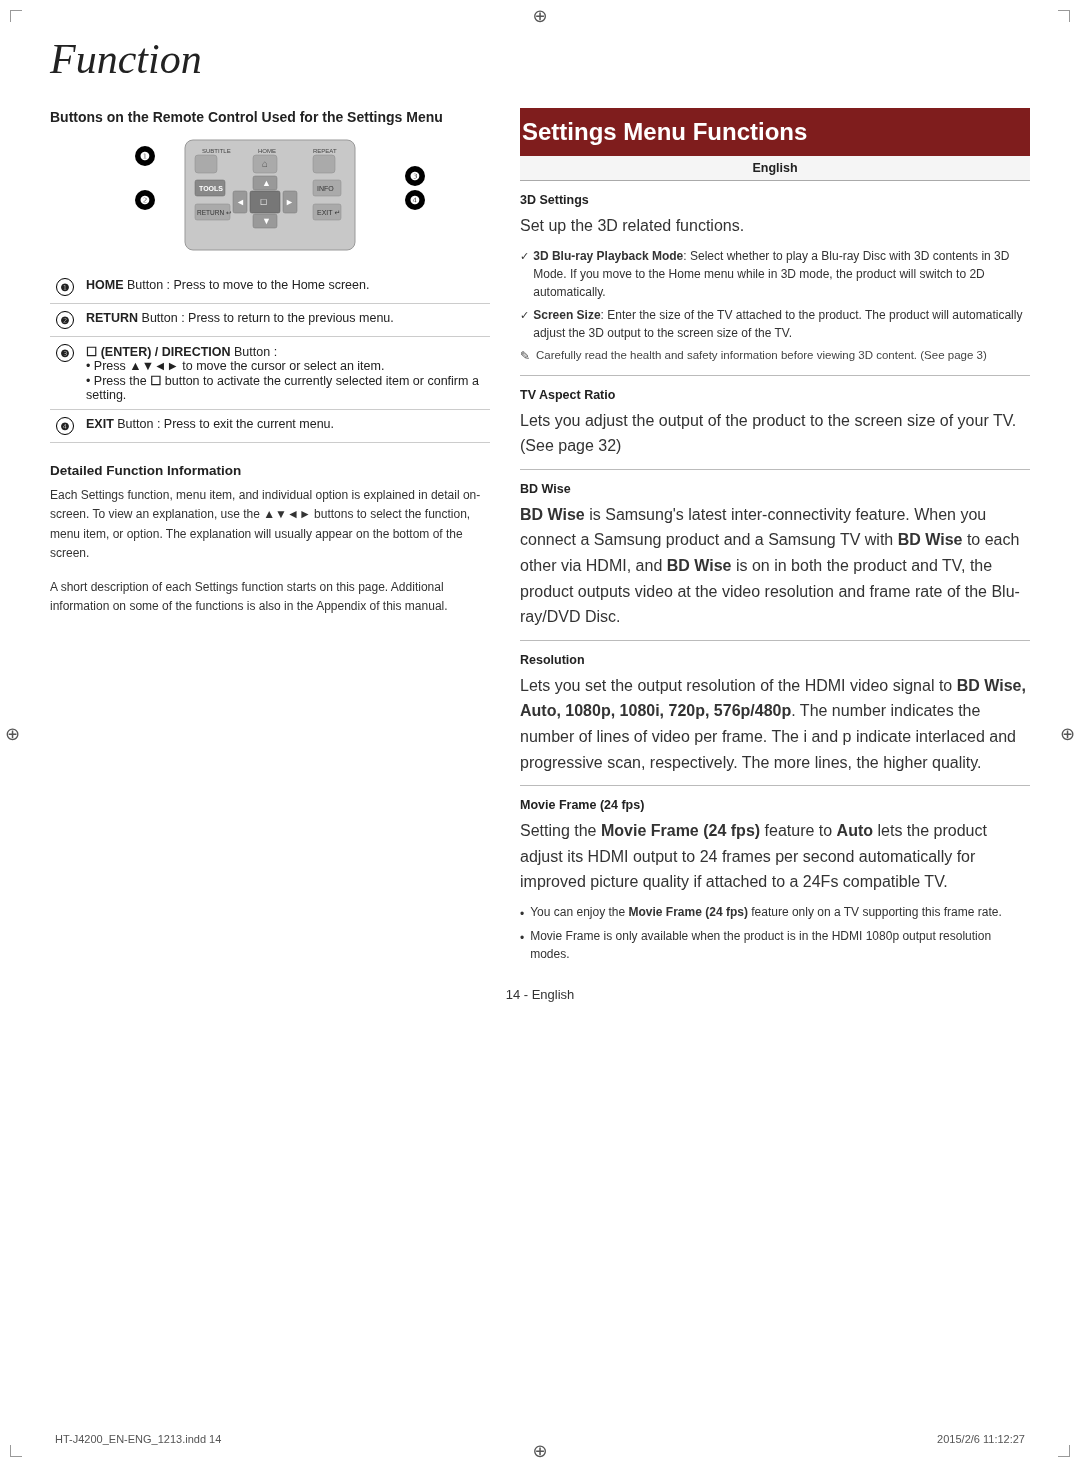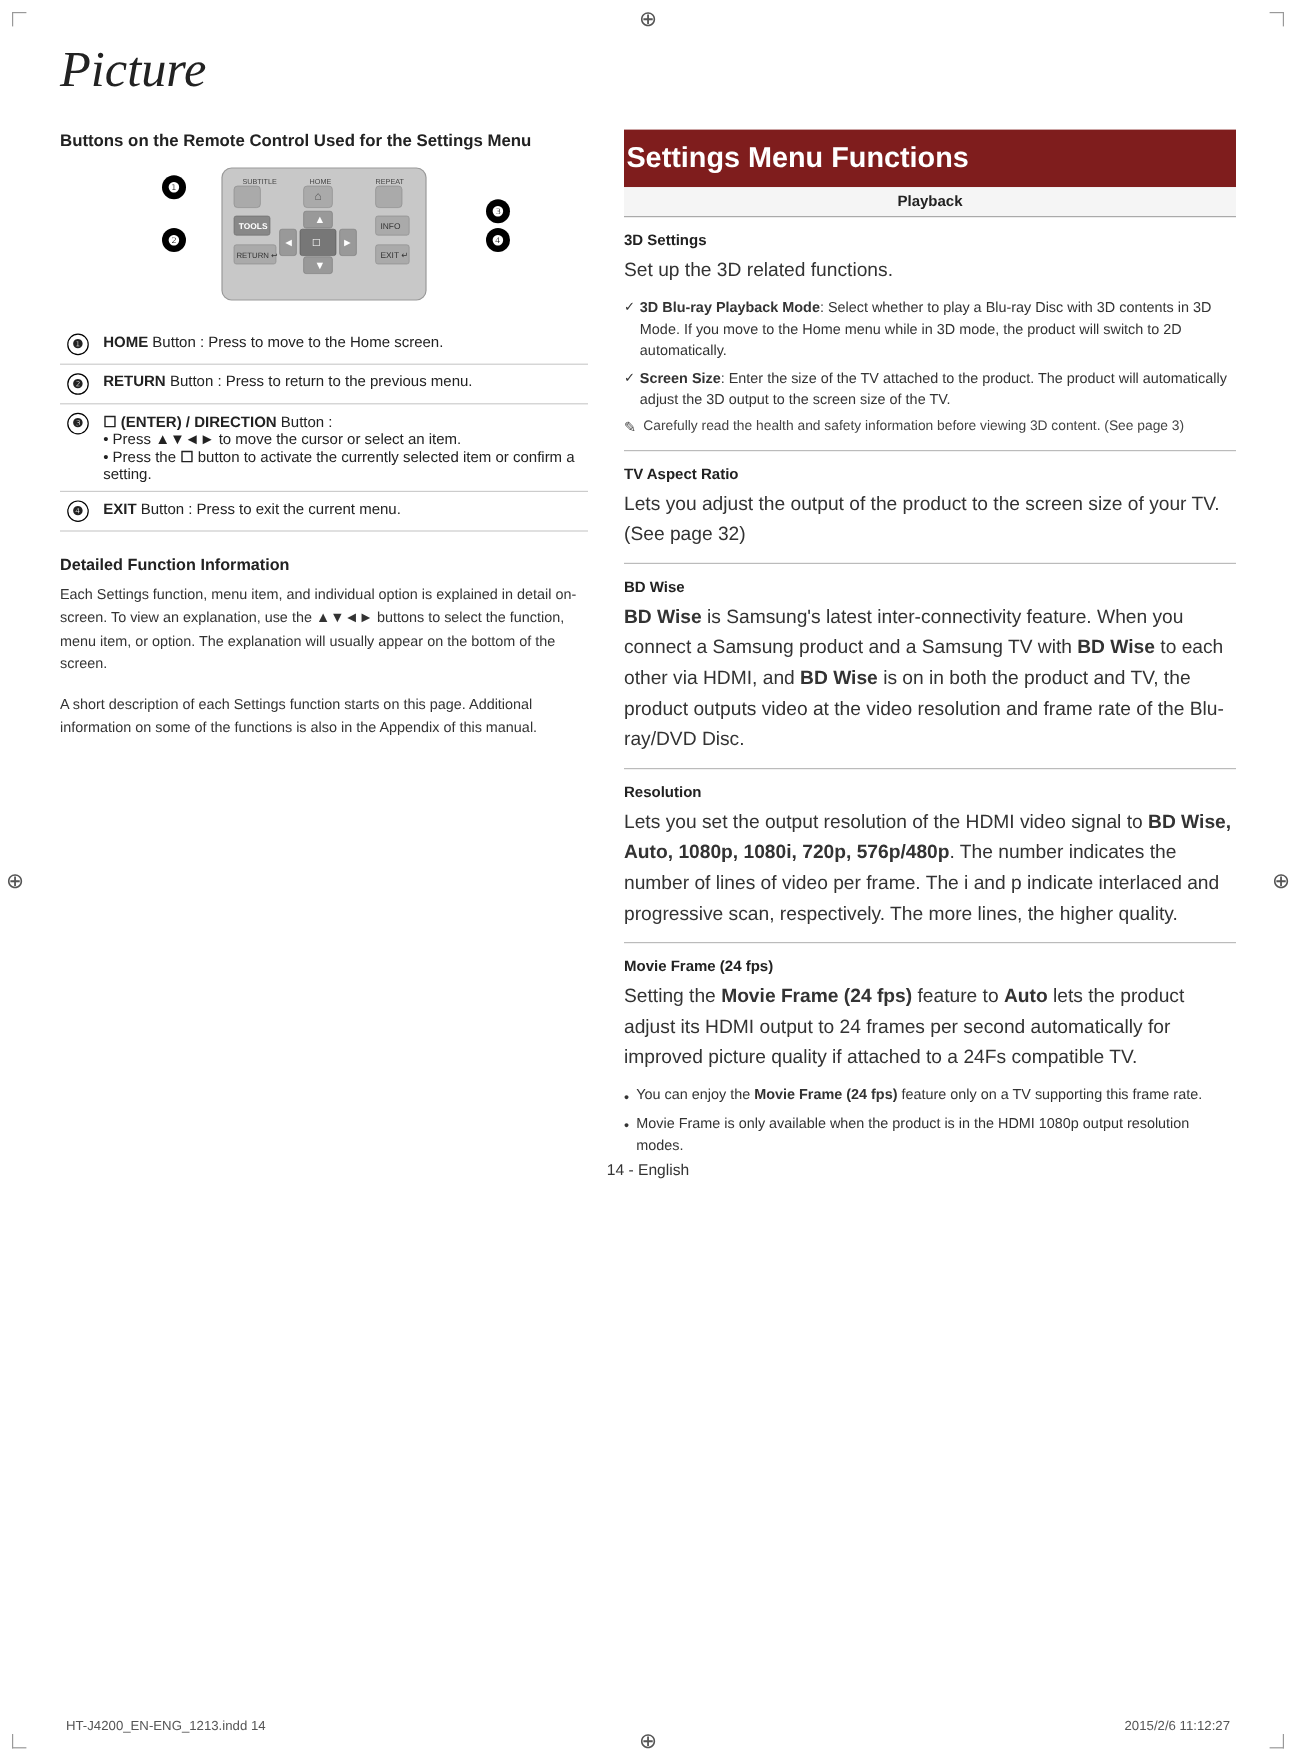--- a/index.html
+++ b/index.html
@@ -242,20 +242,21 @@
       padding: 0 55px;
       font-size: 11px;
       color: #555;
       gap: 15px;
     }
 
     .page-number-center {
       text-align: center;
       font-size: 13px;
       color: #333;
+      margin-top: 20px;
     }
 
     
     .remote-wrap {
       display: flex;
       justify-content: center;
       position: relative;
       margin-bottom: 15px;
     }
 
@@ -293,21 +294,21 @@
 <div class="corner-mark corner-tr"></div>
 <div class="corner-mark corner-bl"></div>
 <div class="corner-mark corner-br"></div>
 <div class="compass-top">⊕</div>
 <div class="compass-bottom">⊕</div>
 <div class="compass-left">⊕</div>
 <div class="compass-right">⊕</div>
 
 <div class="page-content">
 
-  <h1 class="page-title">Picture</h1>
+  <h1 class="page-title">Function</h1>
 
   <div class="two-col">
 
     <div class="left-col">
 
       <div class="left-section-title">Buttons on the Remote Control Used for the Settings Menu</div>
 
       
       <div class="remote-wrap">
         <div class="remote-body">
@@ -405,21 +406,21 @@
       <p class="detailed-text">Each Settings function, menu item, and individual option is explained in detail on-screen. To view an explanation, use the ▲▼◄► buttons to select the function, menu item, or option. The explanation will usually appear on the bottom of the screen.</p>
       <br>
       <p class="detailed-text">A short description of each Settings function starts on this page. Additional information on some of the functions is also in the Appendix of this manual.</p>
 
     </div>
 
     <div class="right-col">
 
       <div class="settings-header">Settings Menu Functions</div>
 
-      <div class="picture-header">Playback</div>
+      <div class="picture-header">English</div>
 
       <div class="subsection-title">3D Settings</div>
       <p class="right-text">Set up the 3D related functions.</p>
 
       <div class="checkmark-item">
         <span class="check">✓</span>
         <span><strong>3D Blu-ray Playback Mode</strong>: Select whether to play a Blu-ray Disc with 3D contents in 3D Mode. If you move to the Home menu while in 3D mode, the product will switch to 2D automatically.</span>
       </div>
 
       <div class="checkmark-item">

